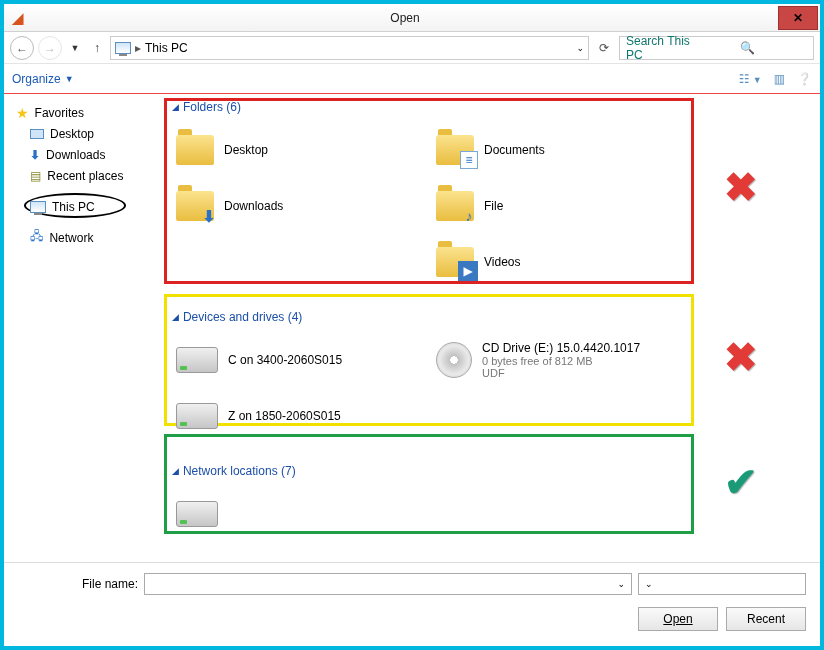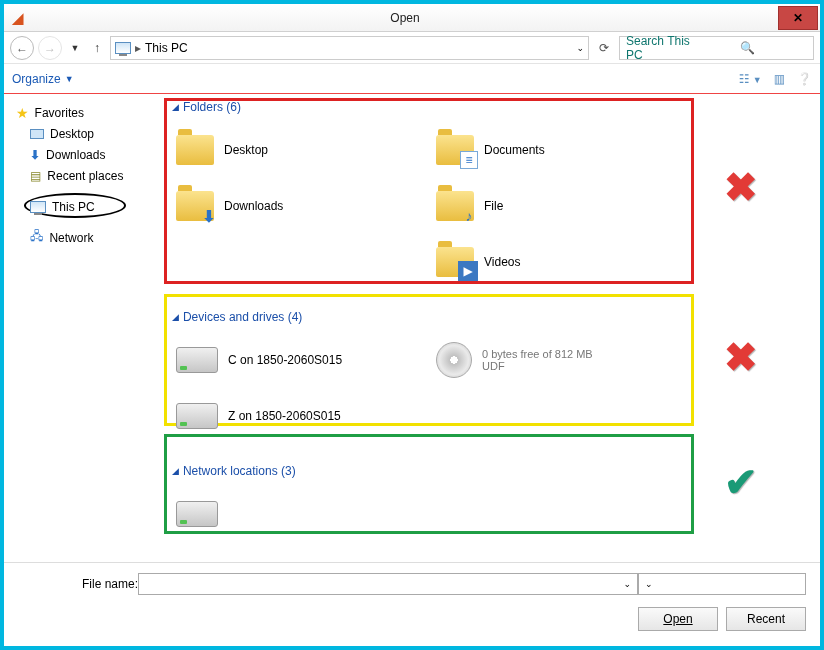--- a/index.html
+++ b/index.html
@@ -57,21 +57,21 @@
 .netloc-item .bar-fill { position: absolute; left: 0; top: 0; height: 100%; width: 20%; background: #1d8f8a; }
 .blackbox { width: 84px; height: 12px; background: #000; margin-bottom: 2px; }
 .annot { position: absolute; border: 3px solid; pointer-events: none; }
 .annot.red { border-color: #d22; }
 .annot.yellow { border-color: #f2e100; }
 .annot.green { border-color: #1f9e45; }
 .mark { position: absolute; font-size: 40px; font-weight: bold; text-shadow: 1px 1px 1px rgba(0,0,0,.3); }
 .mark.x { color: #e23a36; }
 .mark.check { color: #1a9a76; }
 .bottom { height: 84px; border-top: 1px solid #ddd; padding: 10px 14px; }
-.file-row { display: flex; align-items: center; }
+.file-row { display: flex; align-items: center; gap: 6px; }
 .file-row label { width: 120px; text-align: right; }
 .file-row .combo { flex: 1; height: 22px; border: 1px solid #aaa; display: flex; align-items: center; justify-content: flex-end; padding: 0 6px; }
 .file-row .filter { width: 168px; height: 22px; border: 1px solid #aaa; display: flex; align-items: center; padding: 0 6px; }
 .file-row .filter span { flex: 1; }
 .btn-row { display: flex; justify-content: flex-end; gap: 8px; margin-top: 12px; }
 .btn { width: 80px; height: 24px; border: 1px solid #aaa; background: linear-gradient(#fafafa,#e6e6e6); display: flex; align-items: center; justify-content: center; }
 .caret { font-size: 9px; }
 </style>
 </head>
 <body>
@@ -204,47 +204,48 @@
       <div class="section">
         <div class="section-head">
           <span class="caret">◢</span>
           <span>Devices and drives (4)</span>
         </div>
         <div class="section-body">
           <div class="row">
             <div class="col">
               <div class="drive-item">
                   <div class="drive-icon"></div>
-                  <span>C on 1850-2060S015</span>
+                  <span>C on 3400-2060S015</span>
                 </div>
               <div class="drive-item">
                   <div class="drive-icon"></div>
                   <span>Z on 1850-2060S015</span>
                 </div>
             </div>
             <div class="col">
               <div class="drive-item">
                 <div class="cd-icon"></div>
                 <div class="drive-text">
+                  <div>CD Drive (E:) 15.0.4420.1017</div>
                   <div class="sub">0 bytes free of 812 MB</div>
                   <div class="sub">UDF</div>
                 </div>
               </div>
             </div>
           </div>
         </div>
       </div>
 
       <div class="annot green" style="left:0;top:340px;width:530px;height:100px;"></div>
       <div class="mark check" style="left:560px;top:365px;">✔</div>
 
       <div class="section">
         <div class="section-head">
           <span class="caret">◢</span>
-          <span>Network locations (3)</span>
+          <span>Network locations (7)</span>
         </div>
         <div class="section-body">
           <div class="netloc-item">
             <div class="drive-icon"></div>
           </div>
         </div>
       </div>
 
     </div>
   </div>

